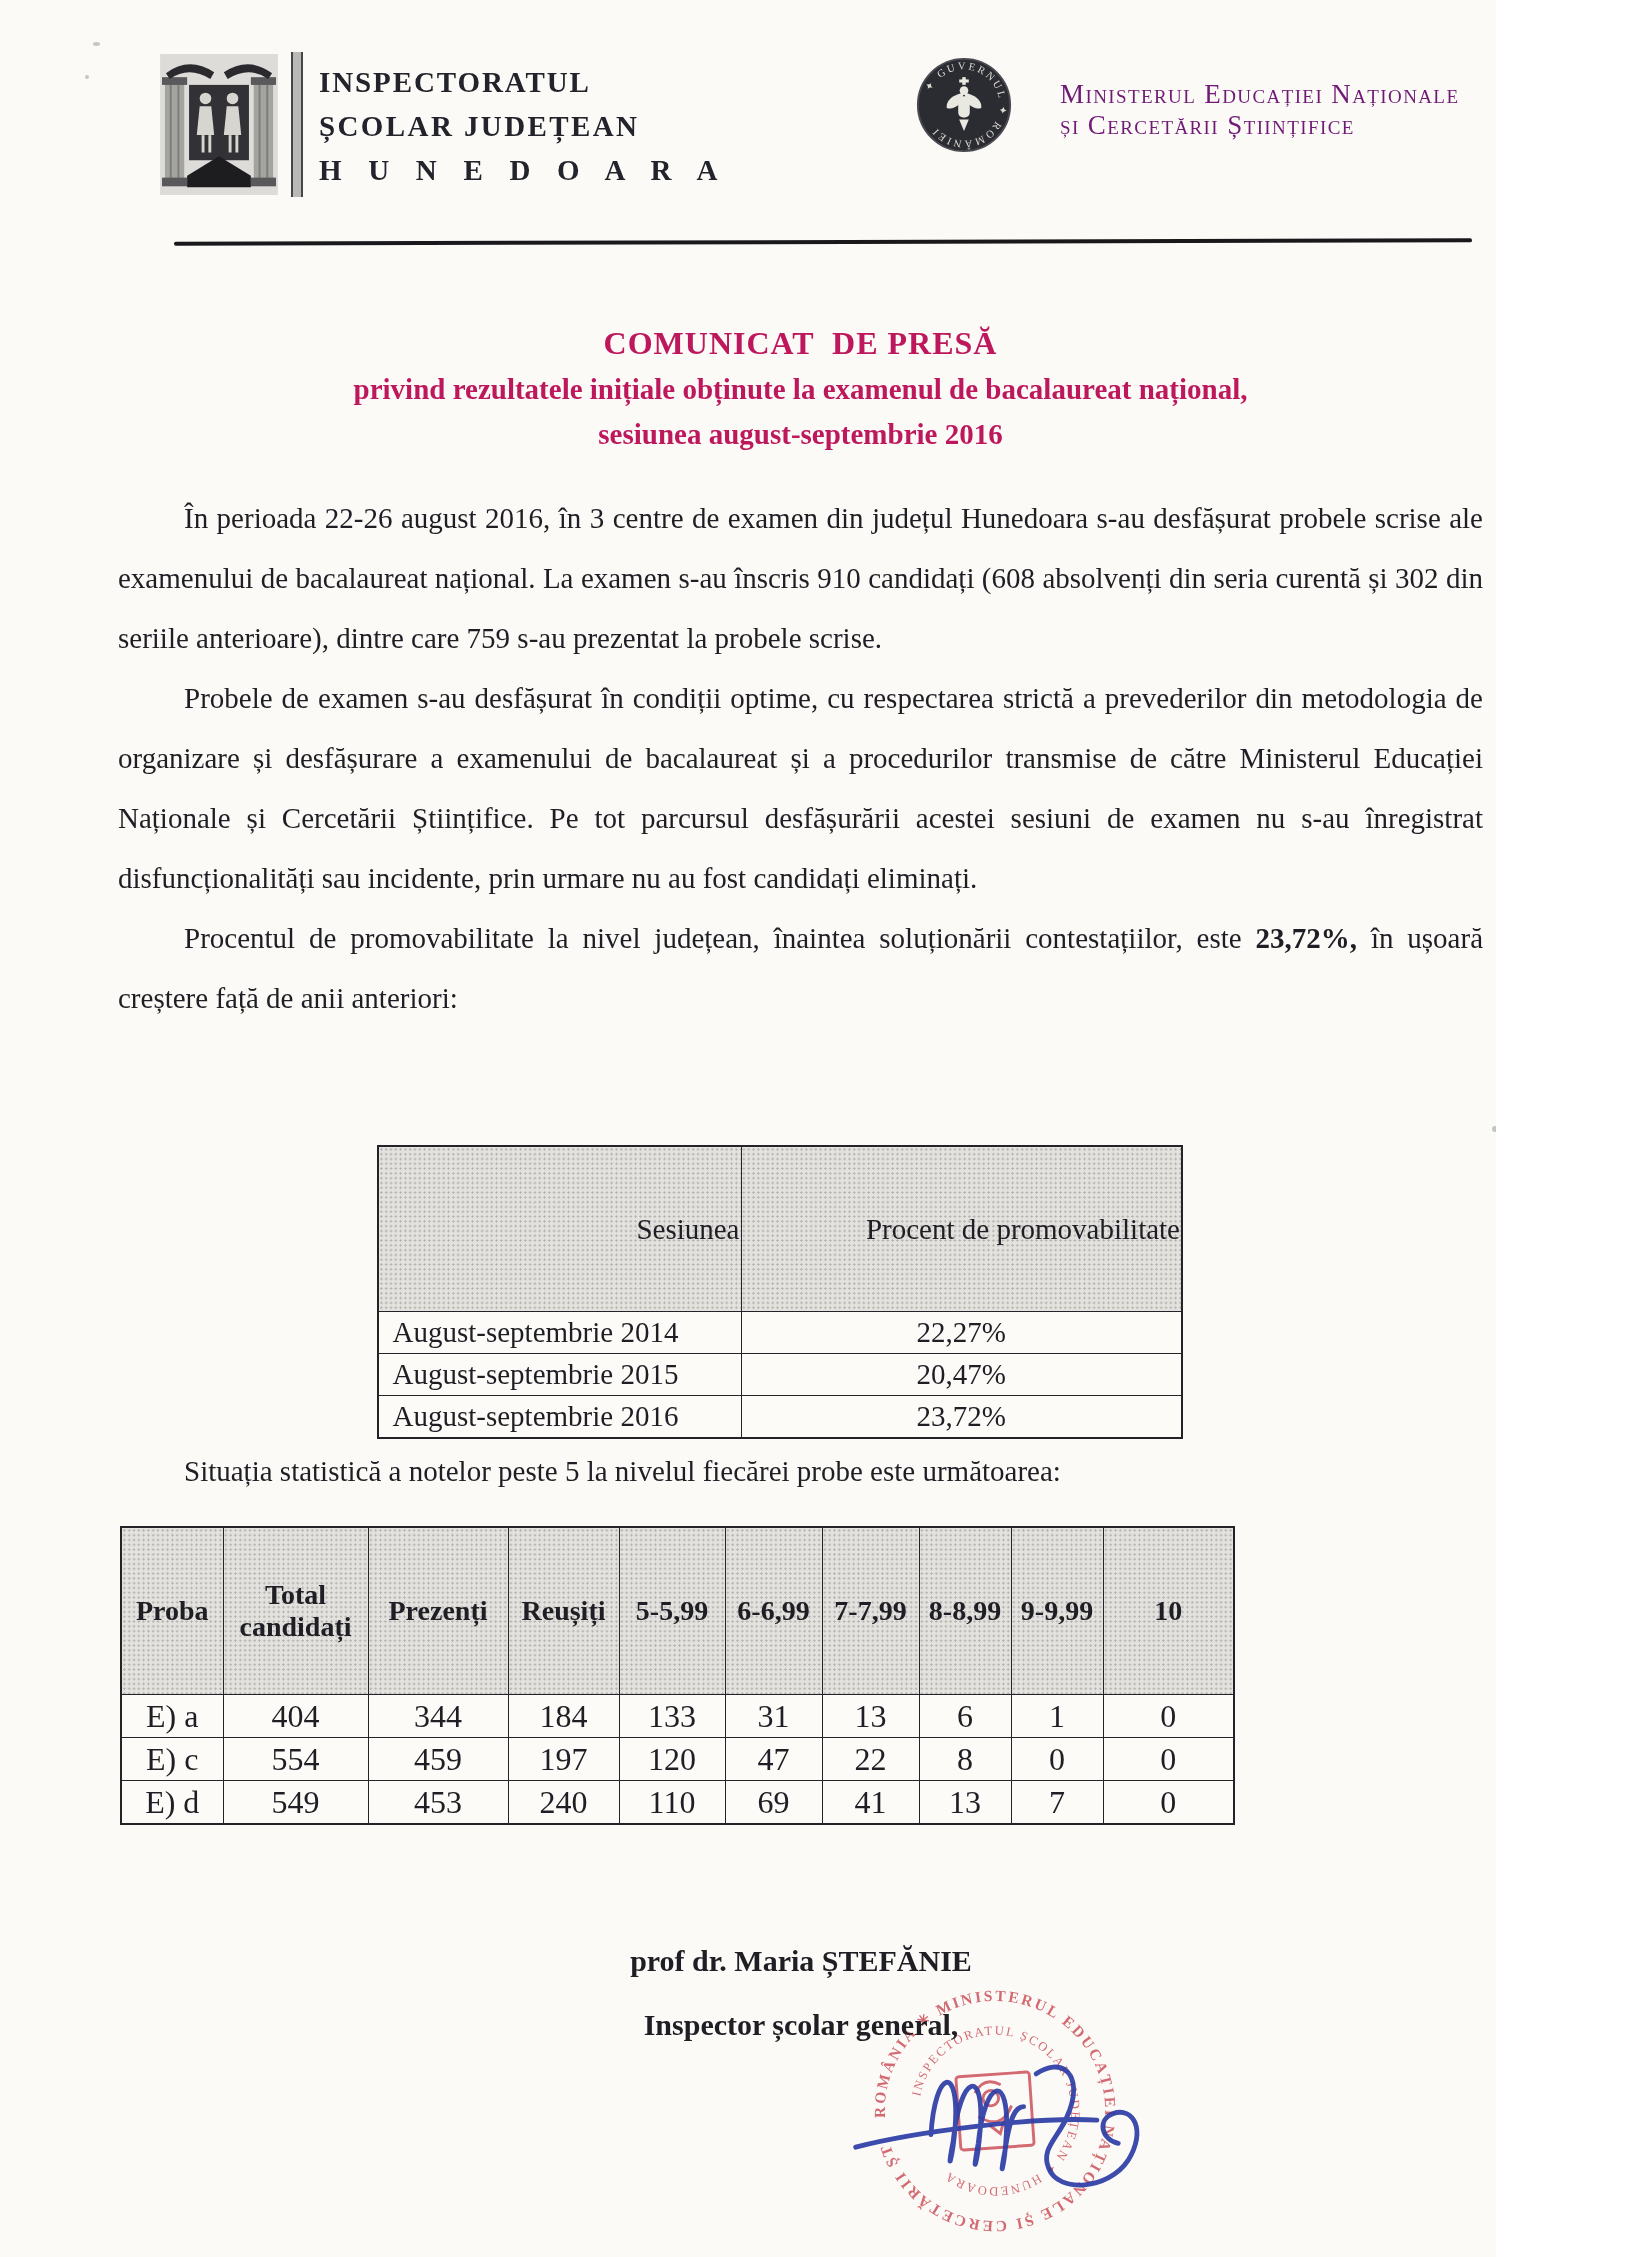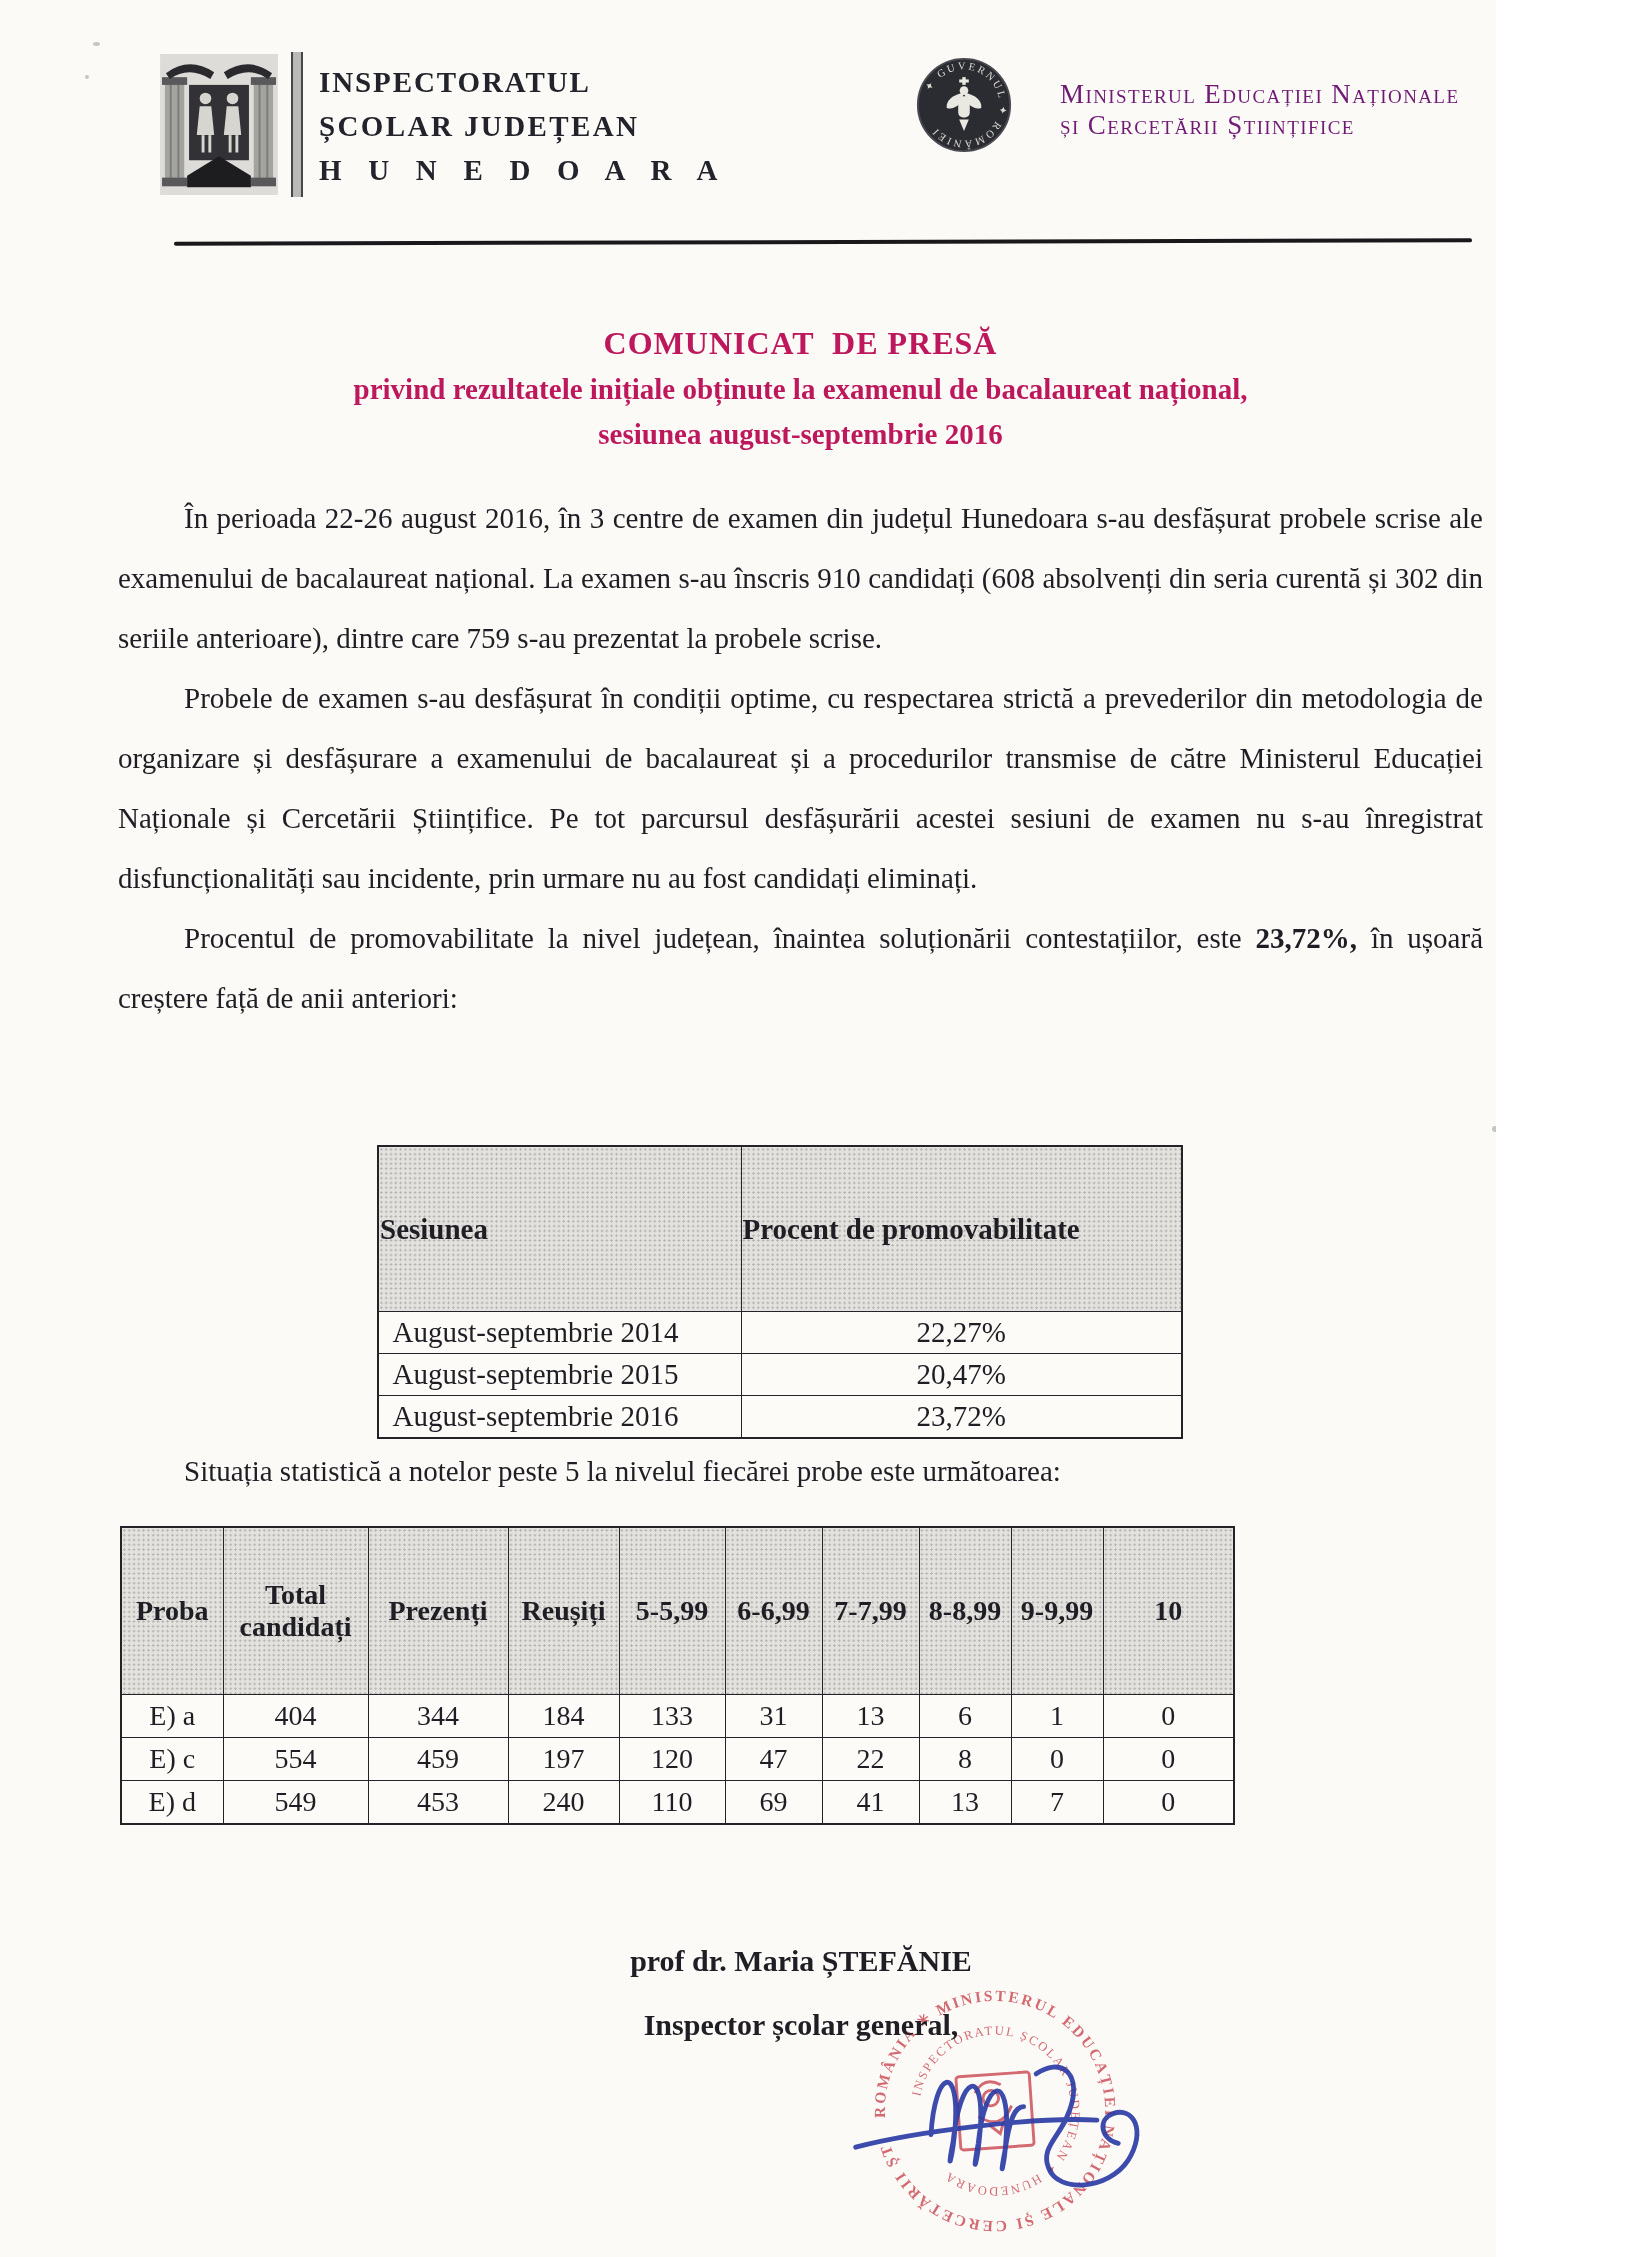--- a/index.html
+++ b/index.html
@@ -31,31 +31,31 @@
     font-size:29px;line-height:60px;text-align:justify;}
   .bodytext p{margin:0;text-indent:66px;}
   
   table{border-collapse:collapse;table-layout:fixed;background:#fcfbf8;}
   .halftone{background-color:#e3e2df;
     background-image:radial-gradient(#b7b6b1 1px, rgba(0,0,0,0) 1.3px);
     background-size:4.8px 4.8px;}
   .tbl1{position:absolute;left:377px;top:1145px;width:804px;}
   .tbl1 th,.tbl1 td{border:1.9px solid #232328;}
   .tbl1 table{width:804px;border:2.9px solid #232328;}
-  .tbl1 th{height:162px;font-size:29px;font-weight:bold;text-align:left;}
+  .tbl1 th{height:162px;font-size:29px;font-weight:normal;text-align:right;}
   .tbl1 td{height:39px;font-size:29px;}
   .tbl1 td.c1{text-align:left;padding-left:13.5px;margin-left:44px;}
   .tbl1 td.c2{text-align:center;}
   .note{position:absolute;left:118px;top:1455px;width:1365px;
     font-size:29px;text-indent:66px;}
   .tbl2{position:absolute;left:120px;top:1526px;width:1112px;}
   .tbl2 table{width:1112px;border:2.9px solid #232328;}
   .tbl2 th,.tbl2 td{border:1.9px solid #232328;}
   .tbl2 th{height:166px;font-size:28px;font-weight:bold;text-align:center;padding:0 4.8px;}
-  .tbl2 td{height:40px;font-size:28px;text-align:center;}
+  .tbl2 td{height:40px;font-size:32px;text-align:center;}
   
   .sig{position:absolute;left:415px;top:1929px;width:772px;text-align:center;
     font-weight:bold;font-size:30px;line-height:64px;z-index:3;}
   .stamp{position:absolute;left:854px;top:1970px;width:282px;height:282px;
     z-index:2;opacity:.9;}
   .bluesig{position:absolute;left:838px;top:2014px;width:406px;height:222px;z-index:4;}
   
   .speck{position:absolute;background:#9a9a94;border-radius:50%;opacity:.55;}
 </style>
 </head>

